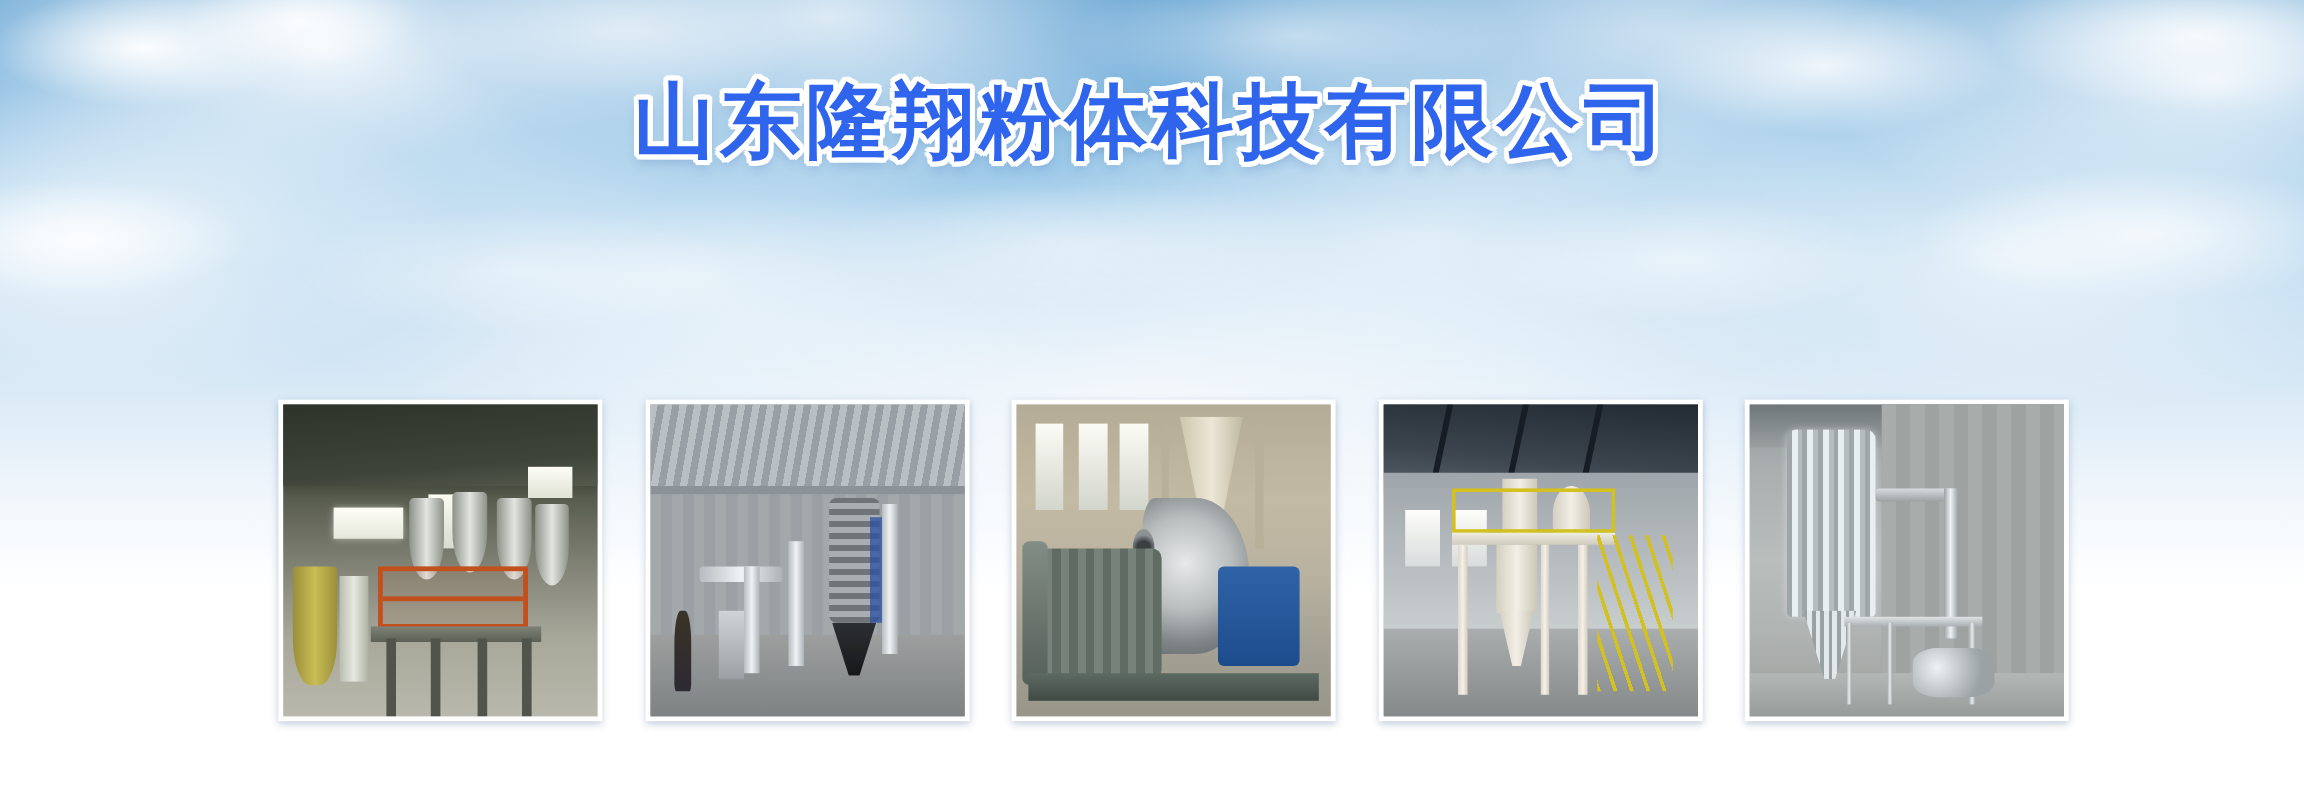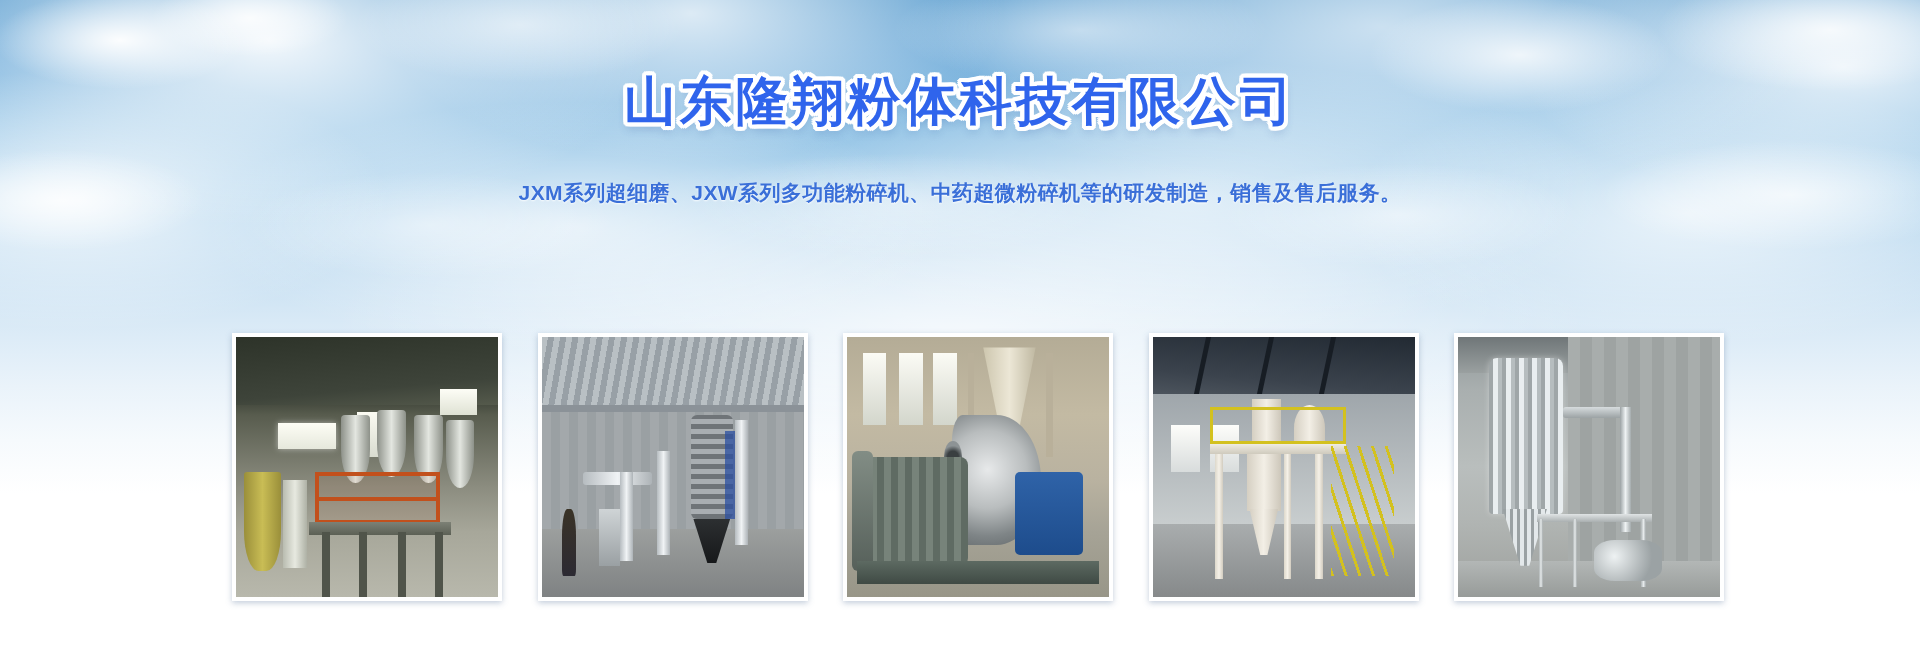--- a/index.html
+++ b/index.html
@@ -44,21 +44,21 @@
       radial-gradient(ellipse 200px 70px at 60px 200px,  rgba(255,255,255,.80), rgba(255,255,255,0) 72%),
       radial-gradient(ellipse 250px 72px at 430px 225px, rgba(255,255,255,.45), rgba(255,255,255,0) 74%),
       radial-gradient(ellipse 280px 70px at 900px 205px, rgba(255,255,255,.40), rgba(255,255,255,0) 74%),
       radial-gradient(ellipse 240px 70px at 1400px 215px,rgba(255,255,255,.55), rgba(255,255,255,0) 74%),
       radial-gradient(ellipse 260px 74px at 1790px 195px,rgba(255,255,255,.72), rgba(255,255,255,0) 74%);
   }
 
   #title {
     position:absolute; top:58px; left:0; width:1920px;
     text-align:center;
-    font-size:52px; line-height:86px; font-weight:bold;
+    font-size:68px; line-height:86px; font-weight:bold;
     letter-spacing:4px;
     color:#2f64ec;
     -webkit-text-stroke:0px;
     text-shadow:
       -3px -3px 0 #fff,  3px -3px 0 #fff, -3px  3px 0 #fff,  3px  3px 0 #fff,
       -4px  0   0 #fff,  4px  0   0 #fff,  0   -4px 0 #fff,  0    4px 0 #fff,
       -2px -4px 0 #fff,  2px -4px 0 #fff, -4px -2px 0 #fff,  4px -2px 0 #fff,
       -4px  2px 0 #fff,  4px  2px 0 #fff, -2px  4px 0 #fff,  2px  4px 0 #fff,
       0 6px 10px rgba(40,80,160,.30);
     white-space:nowrap;
@@ -200,21 +200,20 @@
 </head>
 <body>
 
 <div id="banner">
 
   <div id="clouds"></div>
 
   <h1 id="title">山东隆翔粉体科技有限公司</h1>
 
   <div id="subtitle">
-    <span class="line">JXM系列超细磨、JXW系列多功能粉碎机、中药超微粉碎机等的研发制造，销售及售后服务。</span>
   </div>
 
   <div id="gallery">
 
     <div class="photo p1">
       <div class="inner">
         <div class="roof"></div>
         <div class="win1"></div>
         <div class="win2"></div>
         <div class="win3"></div>

